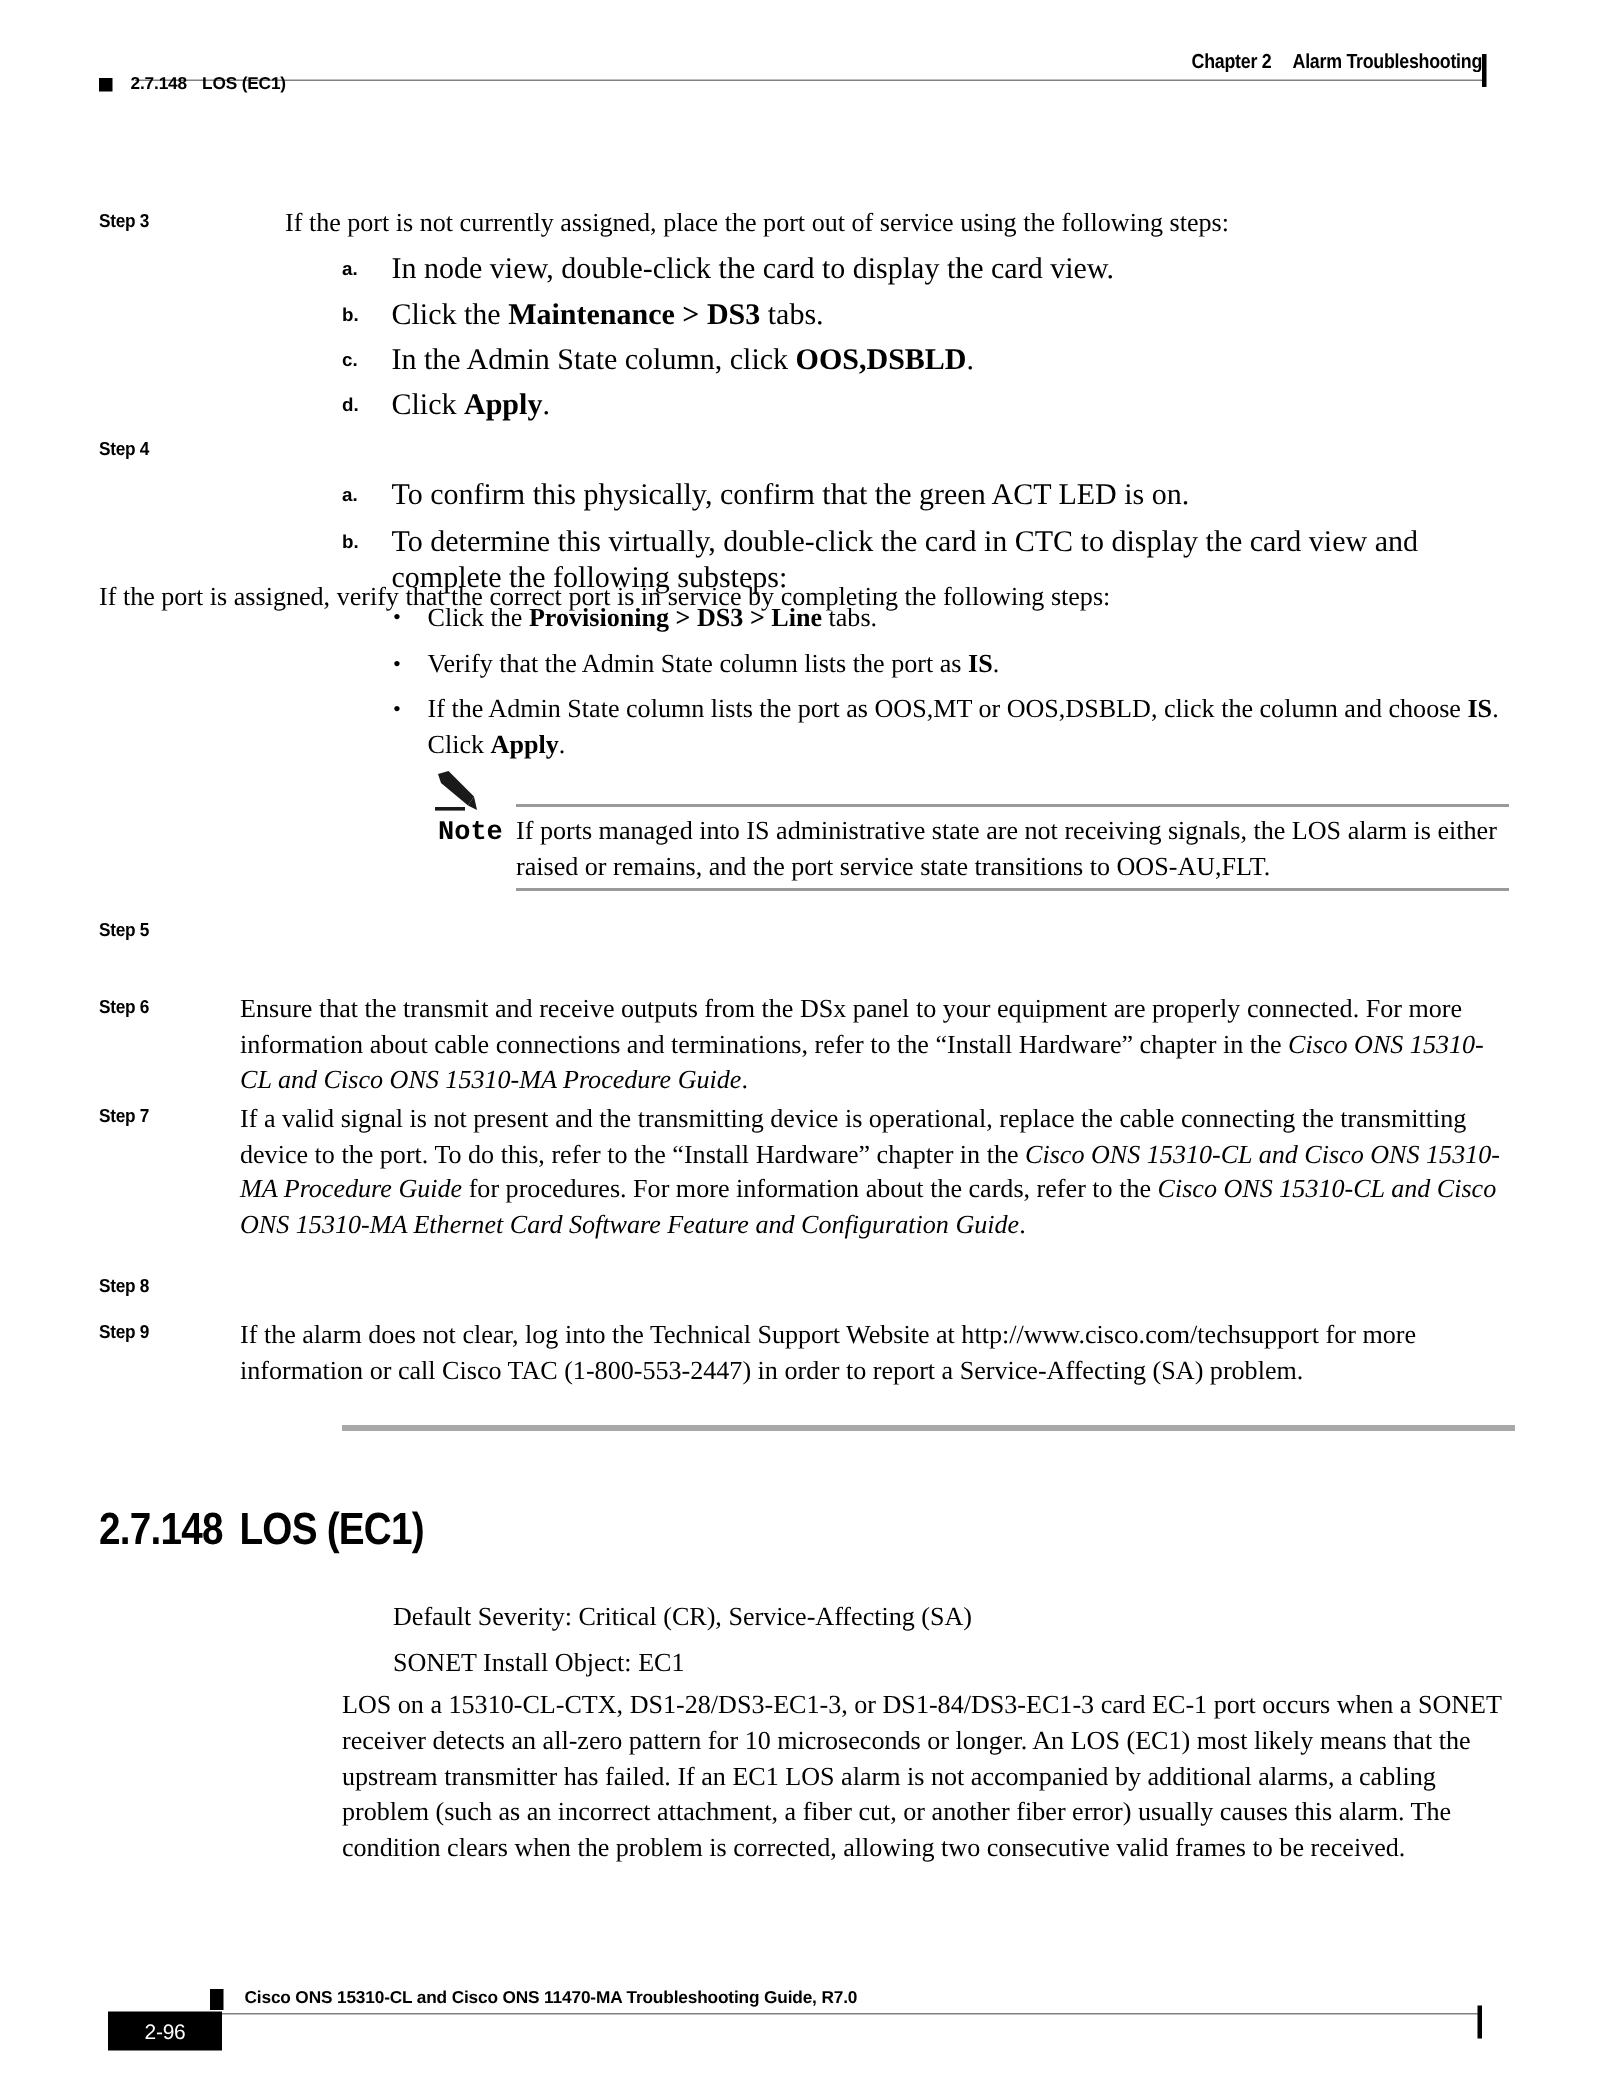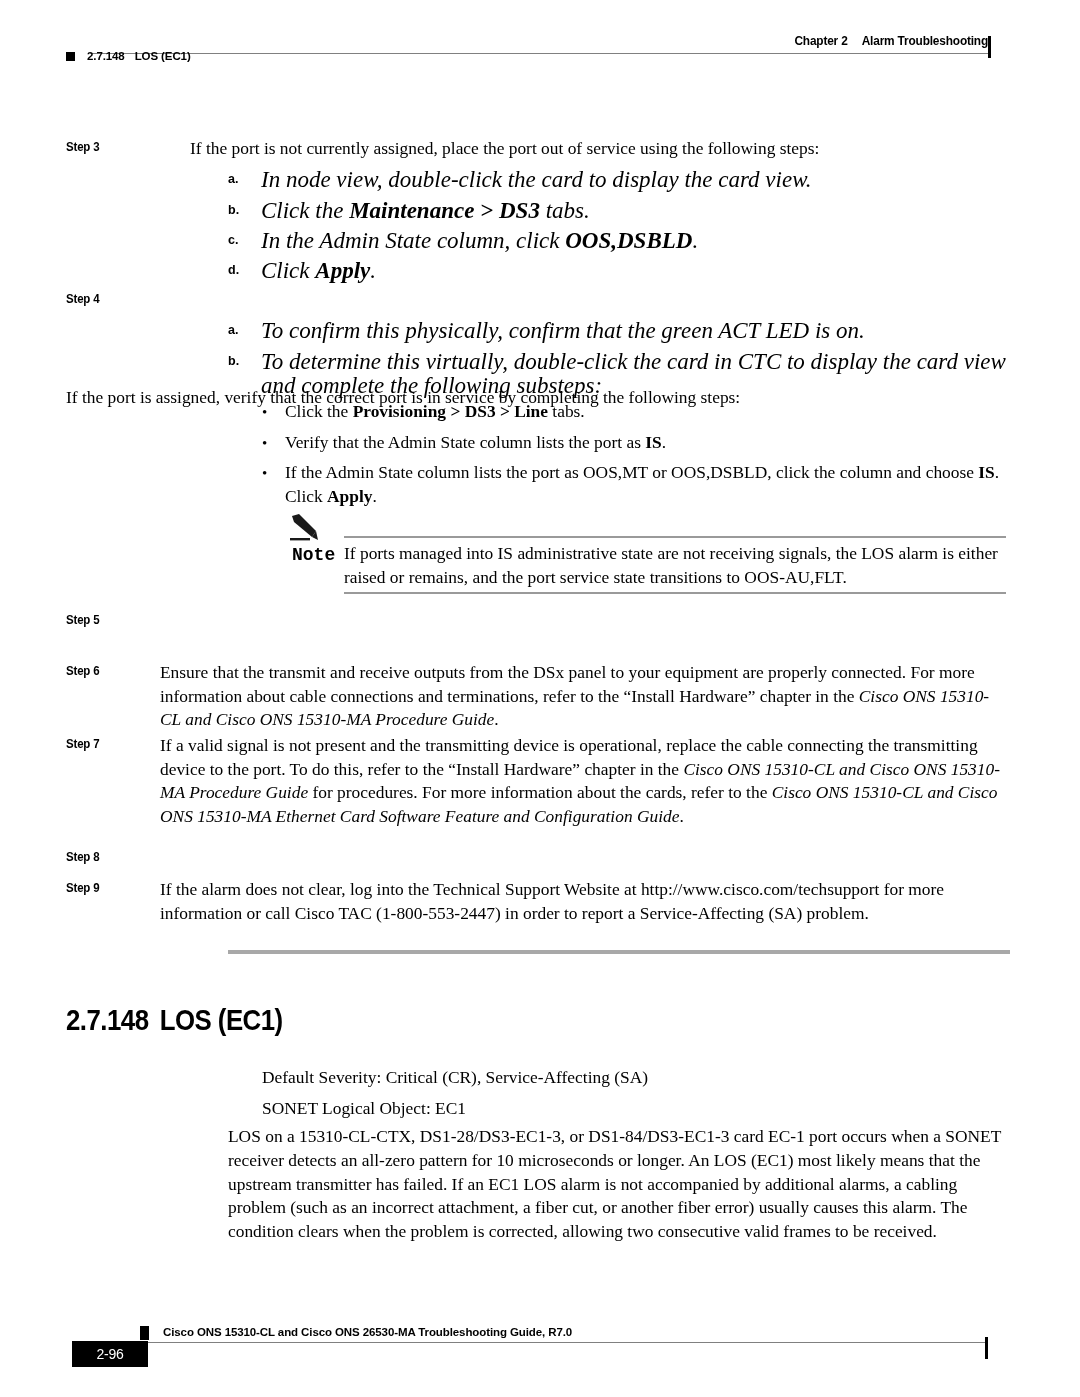--- a/index.html
+++ b/index.html
@@ -113,23 +113,22 @@
   .sub-marker {
     width: 33px;
     flex: 0 0 33px;
     font-family: "Liberation Sans", "DejaVu Sans", sans-serif;
     font-weight: bold;
     font-size: 12.5px;
     padding-top: 4px;
   }
   .sub-body {
     flex: 1;
-    font-size: 23px;
-    line-height: 23.6px;
-    font-style: italic;
+    font-size: 20px;
+    line-height: 23.6px;
   }
 
   .bullet-row {
     position: absolute;
     left: 262px;
     width: 748px;
     display: flex;
     align-items: flex-start;
   }
   .bullet-dot {
@@ -393,24 +392,24 @@
     <div class="step-label">Step 9</div>
     <div class="step-body">If the alarm does not clear, log into the Technical Support Website at http://www.cisco.com/techsupport for more information or call Cisco TAC (1-800-553-2447) in order to report a Service-Affecting (SA) problem.</div>
   </div>
 
   <div class="section-rule"></div>
   <div class="section-heading">
     <span class="sh-num">2.7.148</span><span>LOS (EC1)</span>
   </div>
 
   <div class="meta-line" style="top:1066px;">Default Severity: Critical (CR), Service-Affecting (SA)</div>
-  <div class="meta-line" style="top:1097px;">SONET Logical Object: EC1</div>
+  <div class="meta-line" style="top:1097px;">SONET Install Object: EC1</div>
 
   <div class="body-para">LOS on a 15310-CL-CTX, DS1-28/DS3-EC1-3, or DS1-84/DS3-EC1-3 card EC-1 port occurs when a SONET receiver detects an all-zero pattern for 10 microseconds or longer. An LOS (EC1) most likely means that the upstream transmitter has failed. If an EC1 LOS alarm is not accompanied by additional alarms, a cabling problem (such as an incorrect attachment, a fiber cut, or another fiber error) usually causes this alarm. The condition clears when the problem is corrected, allowing two consecutive valid frames to be received.</div>
 </div>
 
 <div class="page-footer">
   <div class="ftr-rule"></div>
   <div class="ftr-tick"></div>
   <div class="ftr-sq"></div>
-  <div class="ftr-title">Cisco ONS 15310-CL and Cisco ONS 26530-MA Troubleshooting Guide, R7.0</div>
+  <div class="ftr-title">Cisco ONS 15310-CL and Cisco ONS 11470-MA Troubleshooting Guide, R7.0</div>
   <div class="page-num-box">2-96</div>
 </div>
 
 </body></html>

